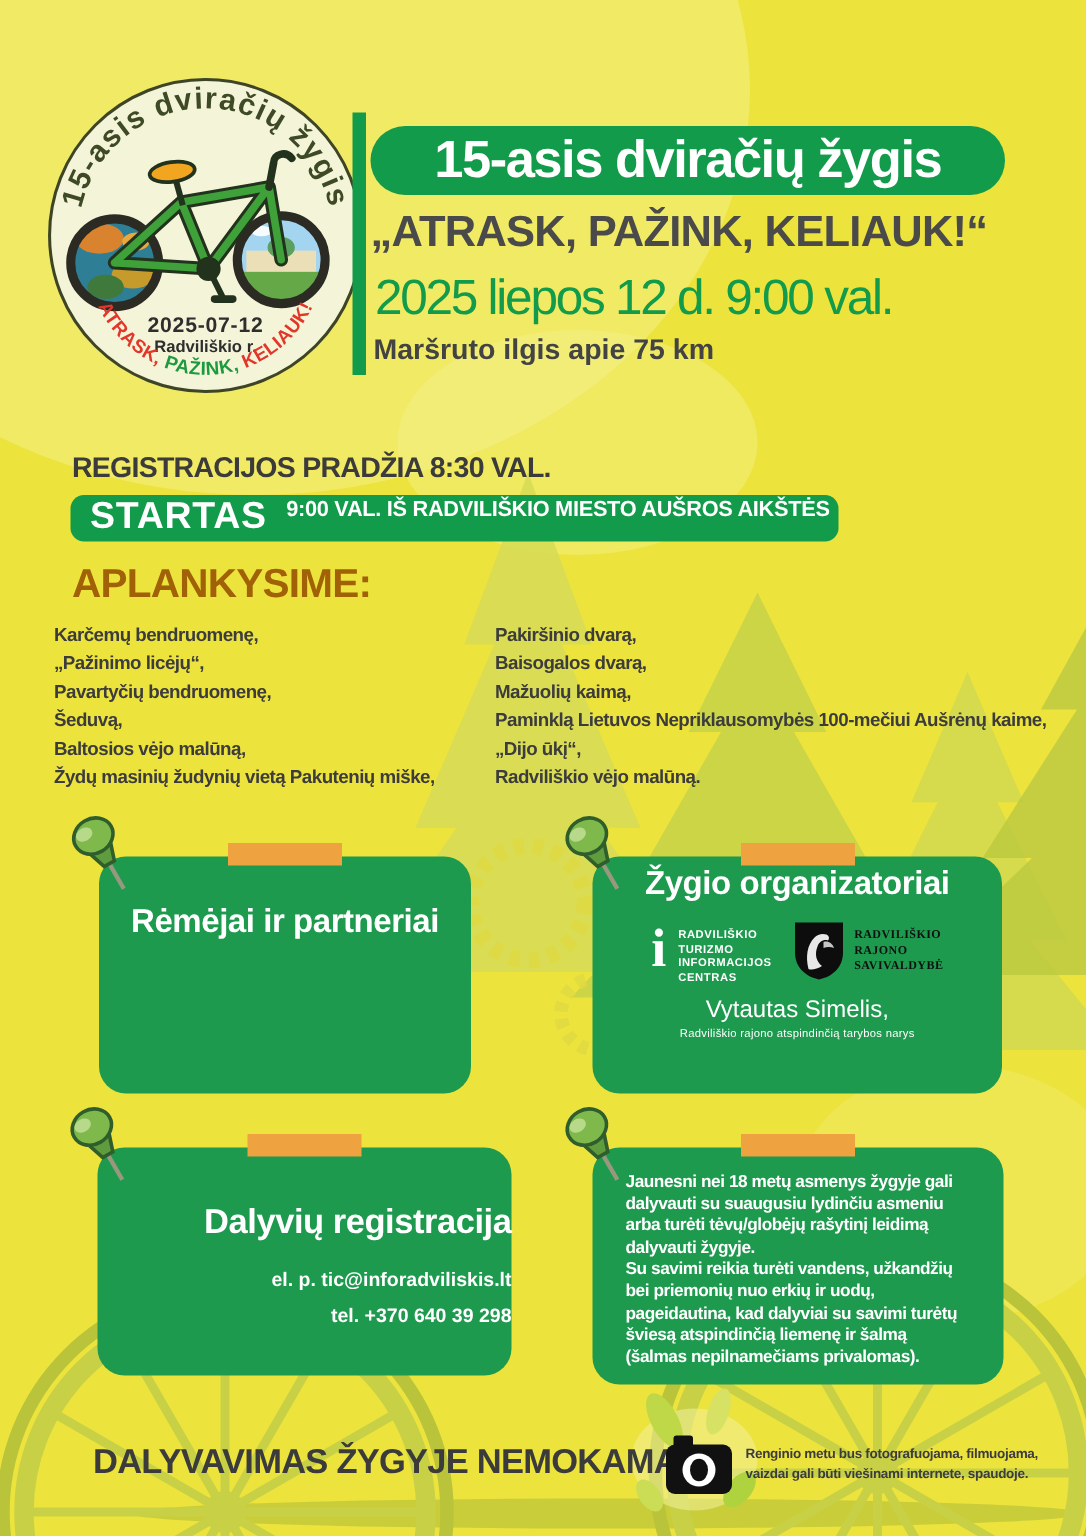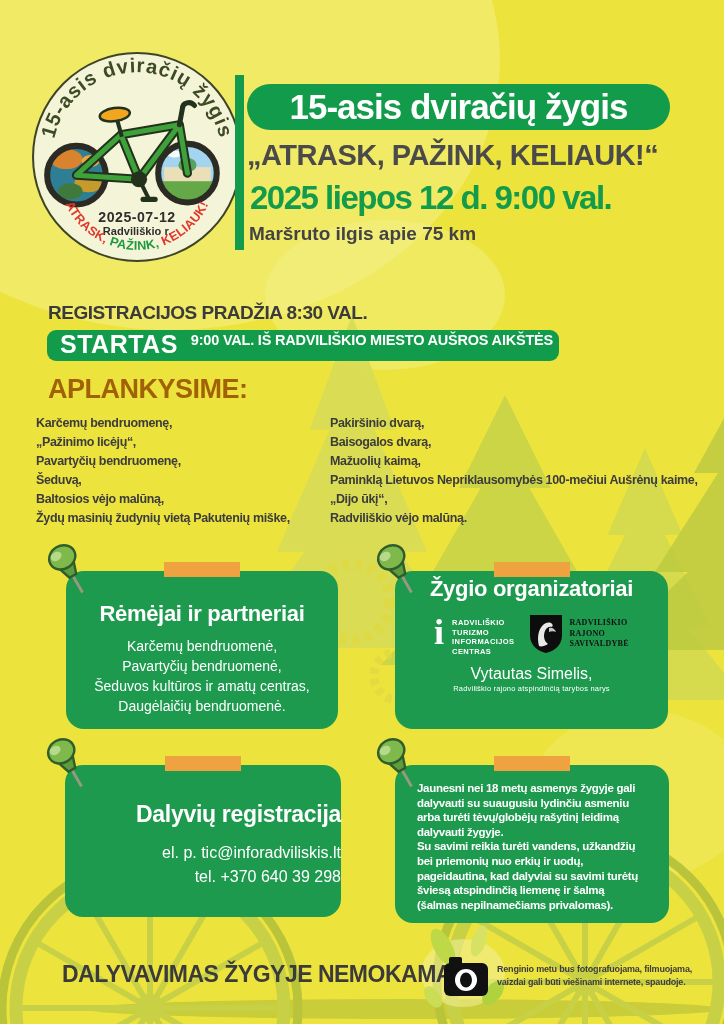--- a/index.html
+++ b/index.html
@@ -6,52 +6,52 @@
   .poster{position:relative;width:724px;height:1024px;background:#EDE33D;overflow:hidden;
           font-family:"Liberation Sans",sans-serif;-webkit-font-smoothing:antialiased}
   .abs{position:absolute}
   .bgsvg{left:0;top:0}
   .badge{left:30px;top:50px}
   .vbar{left:235px;top:75px;width:9px;height:175px;background:#129B4A}
   .pill{left:247px;top:84px;width:423px;height:46px;background:#129B4A;border-radius:24px;
         display:flex;align-items:center;justify-content:center;color:#fff;font-weight:800;
         font-size:35px;letter-spacing:-1px;white-space:nowrap}
   .quote{left:247px;top:139px;font-size:29px;font-weight:800;color:#4A4A4A;letter-spacing:-.5px;white-space:nowrap}
-  .date{left:250px;top:179px;font-size:33px;font-weight:700;color:#129B4A;letter-spacing:-1.5px;white-space:nowrap}
+  .date{left:250px;top:179px;font-size:33px;font-weight:400;color:#129B4A;letter-spacing:-1.5px;white-space:nowrap}
   .route{left:249px;top:223px;font-size:19px;font-weight:700;color:#434343;white-space:nowrap}
   .reg{left:48px;top:302px;font-size:19px;font-weight:800;color:#3B3B3B;letter-spacing:-.5px;white-space:nowrap}
   .startbar{left:47px;top:330px;width:512px;height:31px;background:#129B4A;border-radius:9px;
             display:flex;gap:13px;padding:0 13px;box-sizing:border-box;color:#fff;white-space:nowrap}
   .startlbl{font-size:25px;font-weight:800;letter-spacing:.5px}
   .startdet{font-size:14.5px;font-weight:700;letter-spacing:-.2px;padding-top:2px}
   .visith{left:48px;top:374px;font-size:27px;font-weight:800;color:#a16207;letter-spacing:-.5px}
   .col{font-size:12.5px;font-weight:700;color:#3C3C3C;line-height:19px;letter-spacing:-.35px;white-space:nowrap}
   .col1{left:36px;top:414px}
   .col2{left:330px;top:414px}
   .card{position:absolute;background:#1E9A4F;border-radius:18px;color:#fff}
   .tape{position:absolute;top:-9px;left:50%;transform:translateX(-50%);width:76px;height:15px;background:#EFA240}
   .pin{position:absolute;left:-26px;top:-31px;width:58px;height:62px}
-  .card1{left:66px;top:571px;width:272px;height:158px;text-align:center}
+  .card1{left:66px;top:571px;width:248px;height:158px;text-align:center}
   .card2{left:395px;top:571px;width:273px;height:158px;text-align:center}
   .card3{left:65px;top:765px;width:276px;height:152px;text-align:right}
   .card4{left:395px;top:765px;width:274px;height:158px}
   .c-title{font-weight:800;letter-spacing:-.3px}
   .card1 .c-title{font-size:22px;margin-top:30px}
   .card1 .c-body{font-size:14px;line-height:20px;margin-top:9px;font-weight:400}
   .card2 .c-title{font-size:22px;margin-top:5px}
   .orgrow{display:flex;align-items:flex-start;justify-content:center;gap:15px;margin-top:12px;text-align:left}
   .ticlogo{display:flex;gap:8px;align-items:flex-start}
   .iglyph{font-family:"Liberation Serif",serif;font-size:36px;font-weight:700;line-height:36px}
   .ticlines{font-size:7.5px;font-weight:700;letter-spacing:.4px;line-height:9.5px;padding-top:4px}
   .munlogo{display:flex;gap:6px;align-items:flex-start}
   .munlines{font-family:"Liberation Serif",serif;font-size:8px;font-weight:700;color:#101010;line-height:10.5px;padding-top:4px;letter-spacing:.3px}
   .person{font-size:16px;font-weight:400;margin-top:9px}
   .persontitle{font-size:7.5px;font-weight:400;margin-top:1px;letter-spacing:.2px}
   .card3 .c-title{font-size:23px;margin-top:36px}
-  .card3 .c-body{font-size:16px;line-height:24px;margin-top:13px;font-weight:400}
+  .card3 .c-body{font-size:13px;line-height:24px;margin-top:13px;font-weight:700}
   .card4 .c-text{font-size:11.5px;font-weight:700;line-height:14.6px;padding:16px 18px 0 22px;
                  white-space:pre-line;letter-spacing:-.3px}
   .free{left:62px;top:961px;font-size:23px;font-weight:800;color:#3B3B3B;letter-spacing:-.5px;white-space:nowrap}
   .camera{left:443px;top:954px}
   .notice{left:497px;top:963px;font-size:9px;font-weight:700;color:#3C3C3C;line-height:13px;letter-spacing:-.2px;white-space:nowrap}
   .arct{font-size:20px;font-weight:800;fill:#3E4A26;letter-spacing:1px;text-anchor:middle}
   .bdate{font-size:14px;font-weight:800;fill:#2E2E2E;text-anchor:middle;letter-spacing:.5px}
   .bloc{font-size:11px;font-weight:700;fill:#2E2E2E;text-anchor:middle}
   .bslogan{font-size:12.5px;font-weight:800;text-anchor:middle;letter-spacing:.3px}
 </style>
@@ -201,26 +201,20 @@
     <div>„Dijo ūkį“,</div>
     <div>Radviliškio vėjo malūną.</div>
   </div>
 
   <div class="card card1">
     <div class="tape"></div>
     <svg class="pin" viewBox="0 0 60 64">
         <use href="#pinsym"></use>
       </svg>
     <div class="c-title">Rėmėjai ir partneriai</div>
-    <div class="c-body">
-      <div>Karčemų bendruomenė,</div>
-      <div>Pavartyčių bendruomenė,</div>
-      <div>Šeduvos kultūros ir amatų centras,</div>
-      <div>Daugėlaičių bendruomenė.</div>
-    </div>
   </div>
 
   <div class="card card2">
     <div class="tape"></div>
     <svg class="pin" viewBox="0 0 60 64">
         <use href="#pinsym"></use>
       </svg>
     <div class="c-title">Žygio organizatoriai</div>
     <div class="orgrow">
       <div class="ticlogo">

